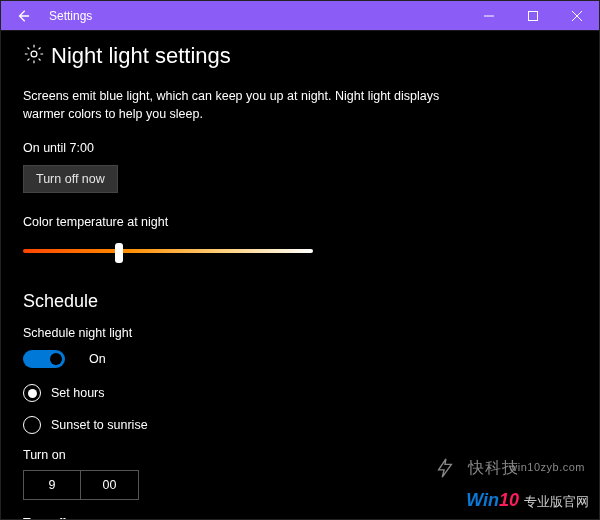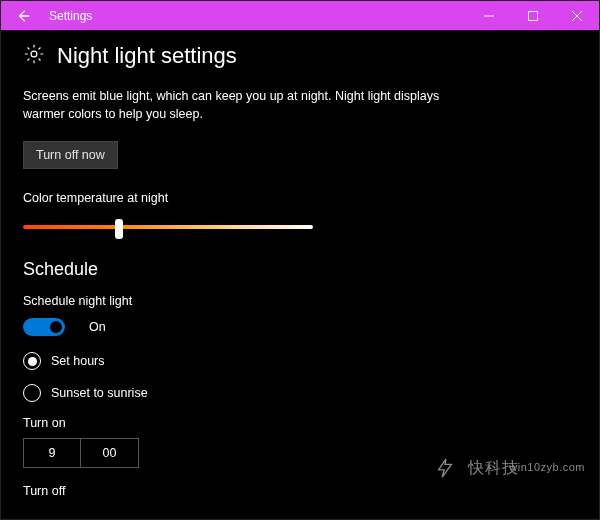--- a/index.html
+++ b/index.html
@@ -1,38 +1,38 @@
 <!DOCTYPE html>
 <html><head>
 <meta charset="utf-8">
 <style>
   * { box-sizing: border-box; margin: 0; padding: 0; }
   html, body { width: 600px; height: 520px; font-family: "Segoe UI", Arial, sans-serif; background:#000; color:#fff; }
   .window { width:600px; height:520px; background:#000; position:relative; overflow:hidden; border:1px solid #222; }
-  .titlebar { height:30px; display:flex; align-items:center; justify-content:space-between; background:#d946ef; border-bottom:1px solid #1a1a1a; }
+  .titlebar { height:30px; display:flex; align-items:center; justify-content:space-between; background:#8b5cf6; border-bottom:1px solid #1a1a1a; }
   .titlebar .left { display:flex; align-items:center; height:100%; }
   .back-btn { width:44px; height:30px; display:flex; align-items:center; justify-content:center; cursor:pointer; }
   .back-btn svg { width:14px; height:14px; stroke:#fff; fill:none; stroke-width:1.5; }
   .title { font-size:12px; color:#fff; padding-left:4px; }
   .win-controls { display:flex; height:100%; }
   .win-btn { width:44px; height:30px; display:flex; align-items:center; justify-content:center; cursor:pointer; }
   .win-btn svg { width:10px; height:10px; stroke:#fff; fill:none; stroke-width:1; }
   .content { padding:12px 22px 22px 22px; height:calc(100% - 30px); overflow:auto; color:#fff; }
-  .page-title-row { display:flex; align-items:center; gap:12px; margin-bottom:18px; }
+  .page-title-row { display:flex; align-items:center; gap:6px; margin-bottom:18px; }
   .gear svg { width:22px; height:22px; stroke:#fff; fill:none; stroke-width:1.3; }
   .page-title { font-size:22px; font-weight:300; }
   .desc { font-size:12.5px; color:#fff; line-height:1.45; max-width:420px; margin-bottom:18px; }
   .status-line { font-size:12.5px; margin-bottom:10px; }
   .btn { display:inline-block; padding:6px 12px; background:#333; border:1px solid #444; font-size:12.5px; cursor:pointer; color:#e5e5e5; }
   .section-gap { margin-top:22px; }
   .field-label { font-size:12.5px; margin-bottom:10px; }
   .slider-wrap { position:relative; width:290px; height:24px; }
   .slider-track { position:absolute; top:10px; left:0; width:100%; height:4px; background:linear-gradient(to right,#ff4500 0%, #ff8c00 35%, #ffd27f 70%, #ffffff 100%); border-radius:2px; }
   .slider-thumb { position:absolute; top:4px; width:8px; height:20px; background:#fff; border-radius:3px; transform:translateX(-50%); cursor:pointer; }
-  .subheading { font-size:18px; font-weight:300; margin-top:20px; margin-bottom:14px; }
+  .subheading { font-size:18px; font-weight:300; margin-top:28px; margin-bottom:14px; }
   .toggle-row { display:flex; align-items:center; gap:24px; margin-bottom:16px; }
   .toggle { width:42px; height:18px; border-radius:9px; background:#555; position:relative; cursor:pointer; }
   .toggle.on { background:#0078d7; }
   .toggle-knob { position:absolute; width:12px; height:12px; background:#000; border-radius:50%; top:3px; left:3px; }
   .toggle.on .toggle-knob { left:auto; right:3px; background:#000; }
   .toggle-label { font-size:12.5px; }
   .radio-row { display:flex; align-items:center; gap:10px; margin-bottom:14px; cursor:pointer; }
   .radio { width:18px; height:18px; border:1.5px solid #fff; border-radius:50%; display:flex; align-items:center; justify-content:center; }
   .radio.selected::after { content:""; width:9px; height:9px; background:#fff; border-radius:50%; display:block; }
   .radio-label { font-size:12.5px; }
@@ -87,20 +87,21 @@
         <svg viewBox="0 0 24 24">
             <circle cx="12" cy="12" r="3.2"></circle>
             <path d="M12 2v3M12 19v3M4.9 4.9l2.1 2.1M17 17l2.1 2.1M2 12h3M19 12h3M4.9 19.1l2.1-2.1M17 7l2.1-2.1"></path>
           </svg>
       </span>
       <div class="page-title">Night light settings</div>
     </div>
 
     <div class="desc">Screens emit blue light, which can keep you up at night. Night light displays warmer colors to help you sleep.</div>
 
+    <div class="status-line">On until 7:00</div>
 
     <div class="btn">Turn off now</div>
 
     <div class="section-gap">
       <div class="field-label">Color temperature at night</div>
       <div class="slider-wrap">
         <div class="slider-track"></div>
         <div class="slider-thumb" id="color-thumb" style="left: 33%;"></div>
       </div>
     </div>
@@ -136,14 +137,18 @@
 
   </div>
 
   <div class="watermark1">win10zyb.com</div>
   <div class="kuai">
     <svg viewBox="0 0 24 24">
         <path d="M13 2 L5 14 H11 L9 22 L19 8 H12 Z"></path>
       </svg>
     <span>快科技</span>
   </div>
+  <div class="watermark2">
+    <span>Win</span><span class="num">10</span>
+    <span class="cn">专业版官网</span>
+  </div>
 
 </div>
 
 </body></html>

